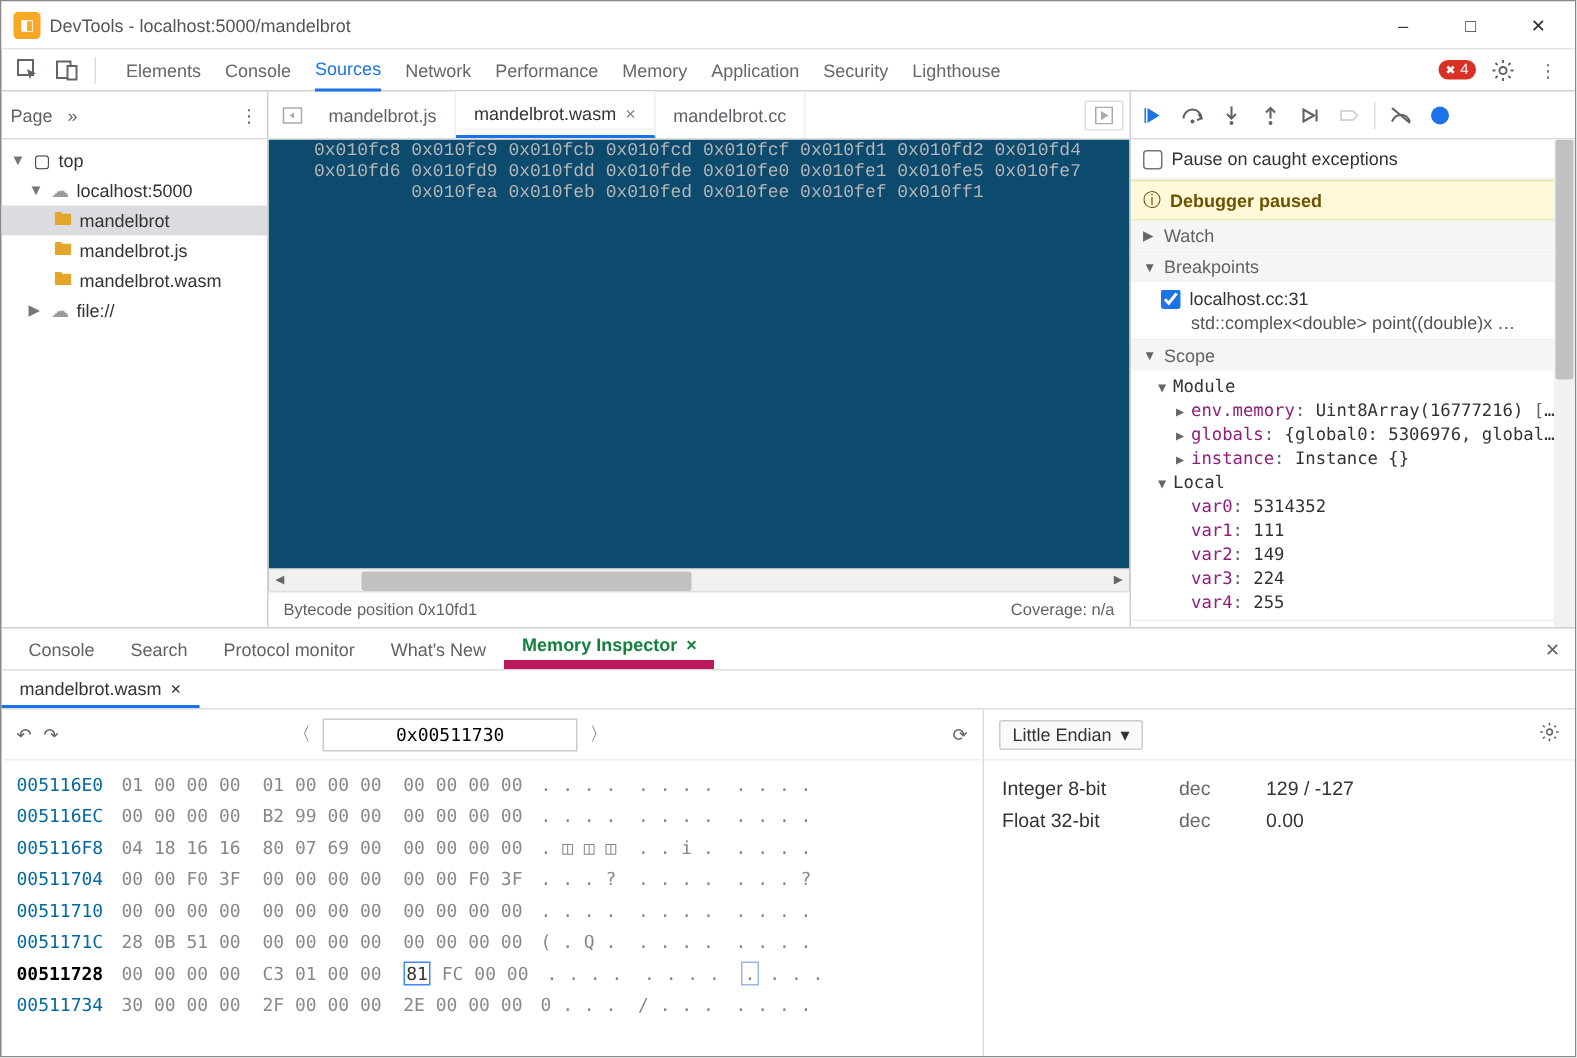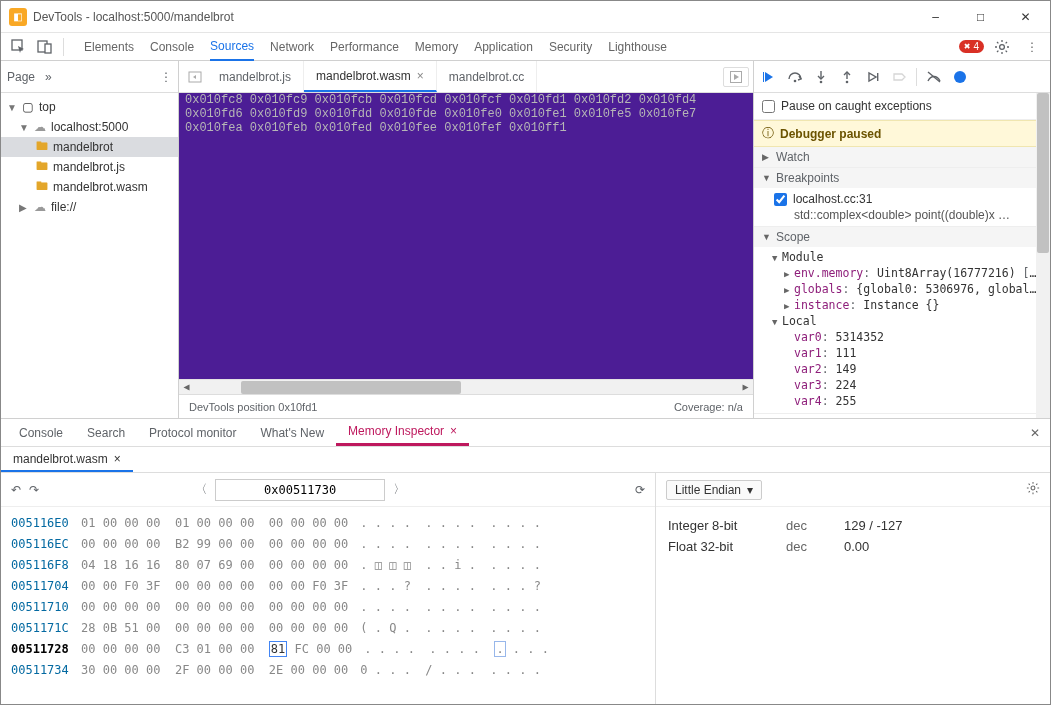--- a/index.html
+++ b/index.html
@@ -38,21 +38,21 @@
   .center { flex:1; display:flex; flex-direction:column; min-width:0; border-right:1px solid #d0d0d0;}
   .filetabs { height:32px; border-bottom:1px solid #ddd; display:flex; align-items:stretch; padding-left:4px;}
   .navarrow{width:24px; display:flex; align-items:center; justify-content:center; color:#888;}
   .filetab{padding:0 12px; display:flex; align-items:center; gap:6px; color:#5f6368; border-right:1px solid #eee; position:relative;}
   .filetab.active{color:#333; border-bottom:2px solid #1a73e8; background:#fff;}
   .filetab .x{color:#888;}
   .filetabs .grow{flex:1;}
   .runicon{display:flex; align-items:center; justify-content:center; width:26px; color:#888; border:1px solid #ddd; height:20px; align-self:center; margin-right:4px; border-radius:2px;}
   
   .code { flex:1; display:flex; font-family: Consolas, "Courier New", monospace; font-size:12px; overflow:hidden; position:relative; color:#222;}
-  .gutter{ background:#4c1d95; color:#b6b6b6; padding:0 8px 0 6px; text-align:left; line-height:14px;}
+  .gutter{ background:#0c4a6e; color:#b6b6b6; padding:0 8px 0 6px; text-align:center; line-height:14px;}
   .lines{ flex:1; line-height:14px; white-space:pre; overflow:hidden;}
   .lines .hl{ background:#c7d7f4; display:block;}
   .scrollbars{position:absolute; bottom:0; left:0; right:0; height:15px; background:#f1f1f1; border-top:1px solid #e3e3e3; display:flex; align-items:center;}
   .hthumb{position:absolute; left:62px; height:13px; width:220px; background:#c1c1c1; border-radius:2px;}
   .rarr,.larr{width:15px; text-align:center; color:#666; font-size:10px;}
   .rarr{margin-left:auto;}
   
   .codebottom{height:24px; border-top:1px solid #ddd; display:flex; align-items:center; padding:0 10px; color:#5f6368; font-size:11px;}
   .codebottom .r{margin-left:auto;}
   
@@ -75,21 +75,21 @@
   .scope .row{padding:1px 8px 1px 18px; font-family: Consolas, monospace; font-size:11.5px; white-space:nowrap; overflow:hidden; text-overflow:ellipsis;}
   .scope .row .k{color:#8e1e7a;}
   .scope .row .t{color:#5f6368;}
   .scope .row.sub{padding-left:30px;}
   .scope .row.sub2{padding-left:30px;}
   .tri{font-size:9px; color:#666; width:10px; display:inline-block;}
   
   .drawer{ border-top:1px solid #d0d0d0; display:flex; flex-direction:column; height:286px;}
   .drawertabs{ height:28px; display:flex; align-items:stretch; border-bottom:1px solid #ddd; padding-left:6px;}
   .drawertab{padding:0 12px; display:flex; align-items:center; color:#5f6368; gap:6px;}
-  .drawertab.active{color:#be185d; border-bottom:3px solid #be185d;}
+  .drawertab.active{color:#15803d; border-bottom:6px solid #be185d;font-weight:bold;}
   .drawertabs .grow{flex:1;}
   .drawerclose{display:flex; align-items:center; justify-content:center; width:30px; color:#666;}
   .drawertabs2{height:26px; display:flex; align-items:stretch; border-bottom:1px solid #ddd;}
   .drawertab2{padding:0 12px; display:flex; align-items:center; gap:6px; color:#333; border-bottom:2px solid #1a73e8;}
   
   .membody{flex:1; display:flex;}
   .hexpanel{flex:1; display:flex; flex-direction:column; border-right:1px solid #ddd; min-width:0;}
   .hexhead{height:34px; display:flex; align-items:center; padding:0 10px; gap:8px; border-bottom:1px solid #eee; color:#5f6368;}
   .addrinput{flex:0 0 170px; border:1px solid #ccc; height:22px; text-align:center; font-family:Consolas,monospace; font-size:12px;}
   .hexhead .grow{flex:1;}
@@ -274,21 +274,21 @@
 
 
 </div>
         <div class="scrollbars">
           <span class="larr">◀</span>
           <div class="hthumb"></div>
           <span class="rarr">▶</span>
         </div>
       </div>
       <div class="codebottom">
-        <span>DevTools position 0x10fd1</span>
+        <span>Bytecode position 0x10fd1</span>
         <span class="r">Coverage: n/a</span>
       </div>
     </div>
 
     <div class="dbg">
       <div class="dbgtoolbar">
         <span class="dbgbtn play">
             <svg width="14" height="14" viewBox="0 0 14 14">
               <path d="M3 2l8 5-8 5z" fill="#1a73e8"></path>
               <rect x="1" y="2" width="1" height="10" fill="#1a73e8"></rect>

